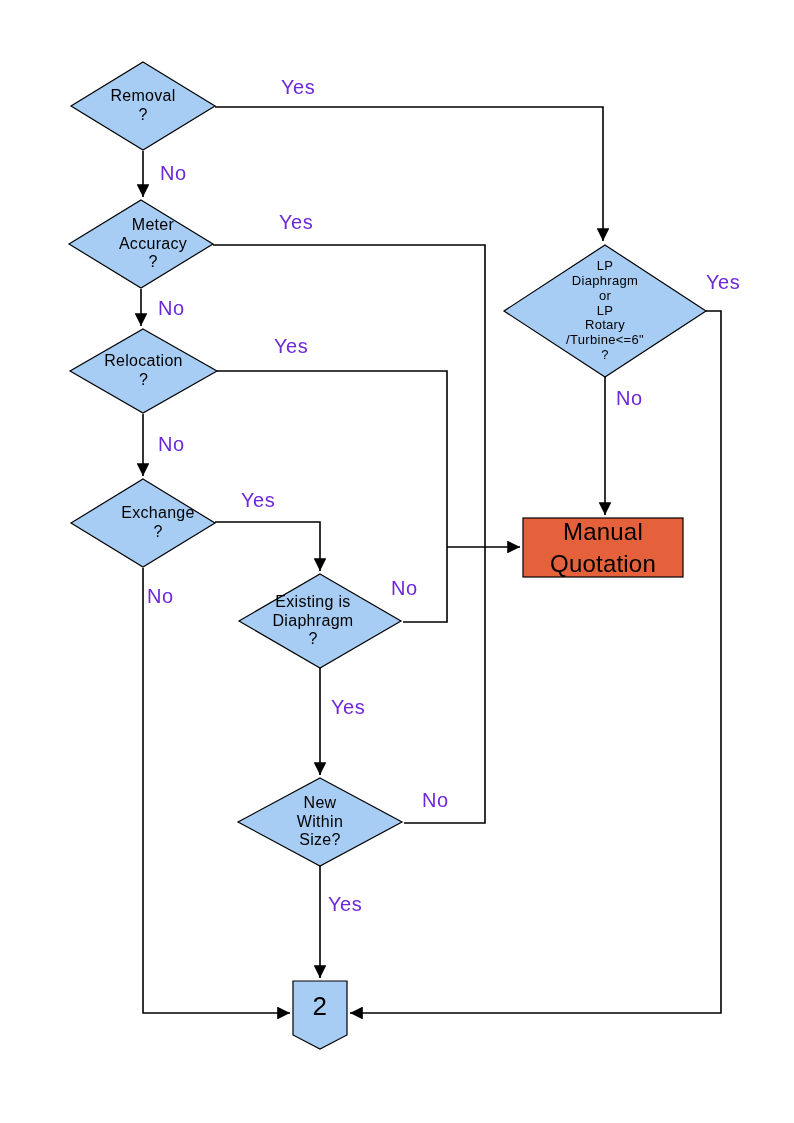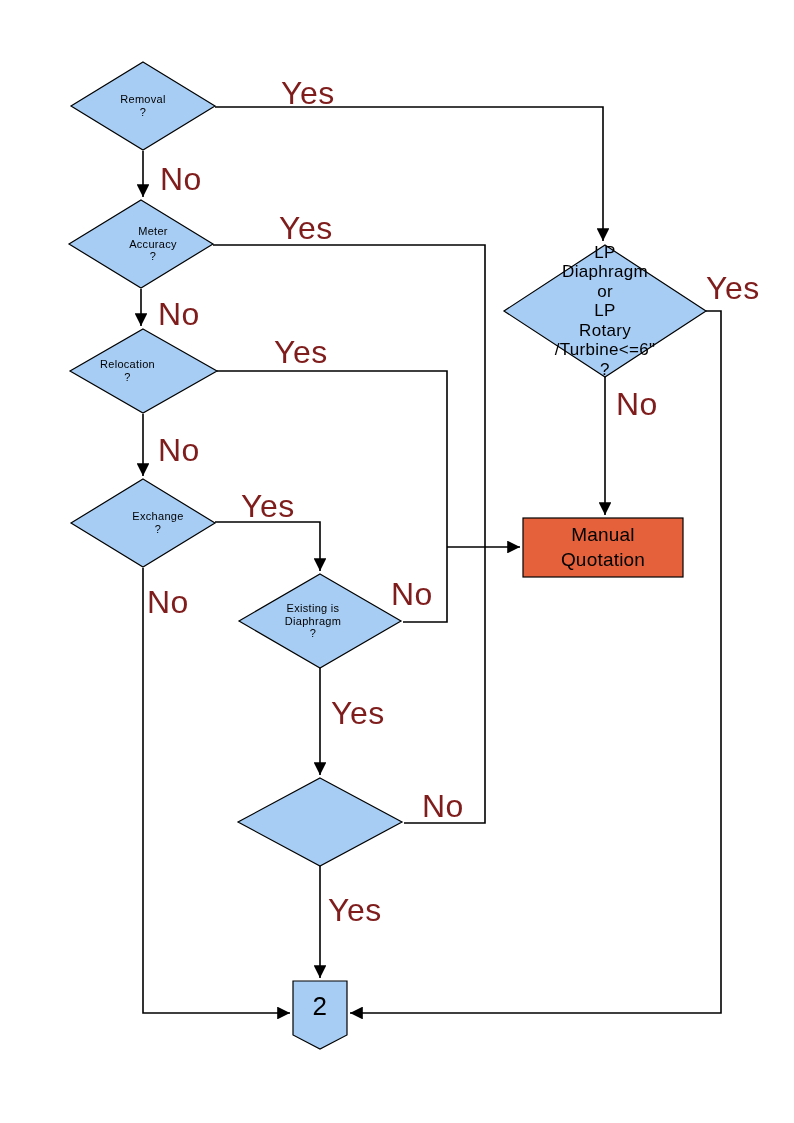--- a/index.html
+++ b/index.html
@@ -15,28 +15,28 @@
     position:absolute;
     color:#000;
     white-space:pre-line;
     text-align:center;
     display:flex;
     align-items:center;
     justify-content:center;
     line-height:1.16;
     letter-spacing:0.3px;
   }
-  .node-lbl{font-size:11px;}
-  .node-lbl-lp{font-size:17px;line-height:1.15;}
-  .mq-lbl{font-size:19px;line-height:1.3;letter-spacing:0.2px;}
+  .node-lbl{font-size:16px;}
+  .node-lbl-lp{font-size:13px;line-height:1.15;}
+  .mq-lbl{font-size:24px;line-height:1.3;letter-spacing:0.2px;}
   .p2-lbl{font-size:26px;}
   .edge-lbl{
     position:absolute;
-    color:#7f1d1d;
-    font-size:32px;
+    color:#6d28d9;
+    font-size:20px;
     line-height:1;
     letter-spacing:0.5px;
     white-space:nowrap;
   }
 </style>
 </head>
 <body>
 
 <div class="page">
 
@@ -76,30 +76,33 @@
     </g>
   </svg>
 
   <div class="lbl node-lbl" style="left:71px;top:62px;width:144px;height:88px;">Removal
 ?</div>
 
   <div class="lbl node-lbl" style="left:81px;top:200px;width:144px;height:88px;">Meter
 Accuracy
 ?</div>
 
-  <div class="lbl node-lbl" style="left:54px;top:329px;width:147px;height:84px;">Relocation
+  <div class="lbl node-lbl" style="left:70px;top:329px;width:147px;height:84px;">Relocation
 ?</div>
 
   <div class="lbl node-lbl" style="left:86px;top:479px;width:144px;height:88px;">Exchange
 ?</div>
 
   <div class="lbl node-lbl" style="left:232px;top:574px;width:162px;height:94px;">Existing is
 Diaphragm
 ?</div>
 
+  <div class="lbl node-lbl" style="left:238px;top:778px;width:164px;height:88px;">New
+Within
+Size?</div>
 
   <div class="lbl node-lbl-lp" style="left:504px;top:245px;width:202px;height:132px;">LP
 Diaphragm
 or
 LP
 Rotary
 /Turbine&lt;=6"
 ?</div>
 
   <div class="lbl mq-lbl" style="left:523px;top:518px;width:160px;height:59px;">Manual

